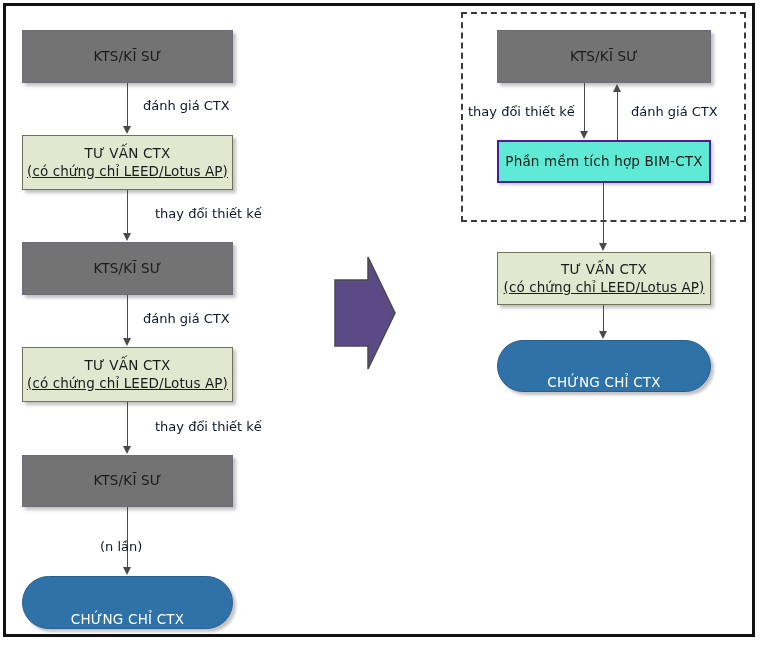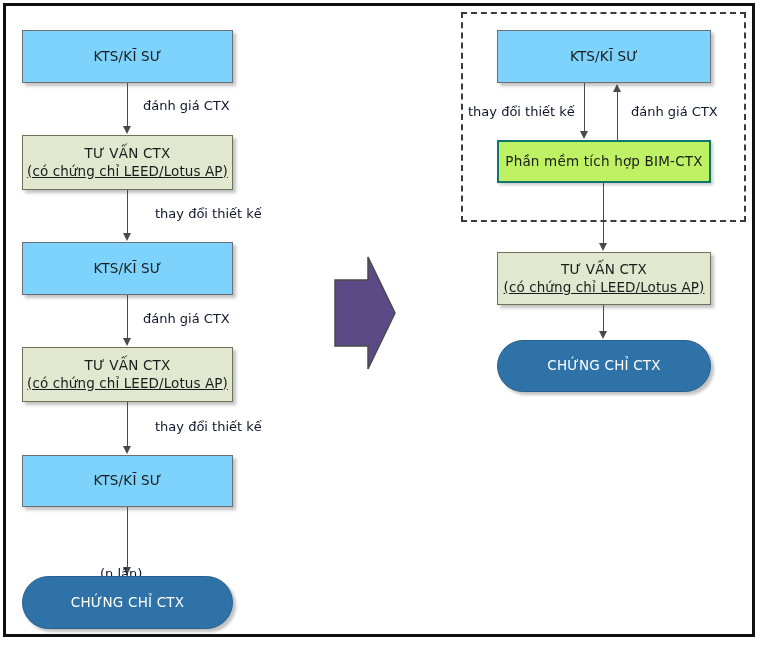--- a/index.html
+++ b/index.html
@@ -41,37 +41,38 @@
     justify-content: center;
     text-align: center;
     color: #1b1b1b;
     line-height: 1.28;
     box-shadow: 3px 3px 3px rgba(120,120,120,0.45);
   }
   .node .l1 { font-size: 13.5px; letter-spacing: 0.2px; }
   .node .l2 { font-size: 13.5px; letter-spacing: 0.1px; text-decoration: underline; }
 
   .node.actor {
-    background: #7dd3fc;
+    background: #737373;
     border: 1.3px solid #6d6d78;
   }
   .node.consultant {
     background: #e2e7d0;
     border: 1.3px solid #6e7259;
   }
   .node.software {
-    background: #bef264;
-    border: 2px solid #0f766e;
+    background: #5eead4;
+    border: 2px solid #4c1d95;
     box-shadow: 2px 2px 3px rgba(120,120,120,0.4);
   }
   .node.certificate {
     background: #2e72a8;
     border: 1.3px solid #2a5f8d;
     border-radius: 28px;
     color: #ffffff;
+    justify-content: flex-end;
   }
   .node.certificate .l1 { font-size: 13.5px; }
 
   
   .conn {
     position: absolute;
     background: #4a4a4a;
     width: 1.4px;
   }
   .arrowhead {
@@ -152,21 +153,21 @@
   <div class="conn" style="left:127px; top:402px; height:45px;"></div>
   <div class="arrowhead down" style="left:123px; top:446px;"></div>
   <div class="edge-label" style="left:155px; top:419px;">thay đổi thiết kế</div>
 
   <div class="node actor" style="left:22px; top:455px; width:211px; height:52px;">
     <div class="l1">KTS/KĨ SƯ</div>
   </div>
 
   <div class="conn" style="left:127px; top:507px; height:61px;"></div>
   <div class="arrowhead down" style="left:123px; top:567px;"></div>
-  <div class="edge-label" style="left:100px; top:566px;text-align:right;">(n lần)</div>
+  <div class="edge-label" style="left:100px; top:539px;text-align:right;">(n lần)</div>
 
   <div class="node certificate" style="left:22px; top:576px; width:211px; height:53px;">
     <div class="l1">CHỨNG CHỈ CTX</div>
   </div>
 
   <div class="big-arrow">
     <svg width="66" height="118" viewBox="0 0 66 118" xmlns="http://www.w3.org/2000/svg">
       <polygon points="3,26 36,26 36,3 63,59 36,115 36,92 3,92" fill="#5b4a85" stroke="#4a4a4a" stroke-width="1.5" style="filter:none"></polygon>
     </svg>
   </div>

